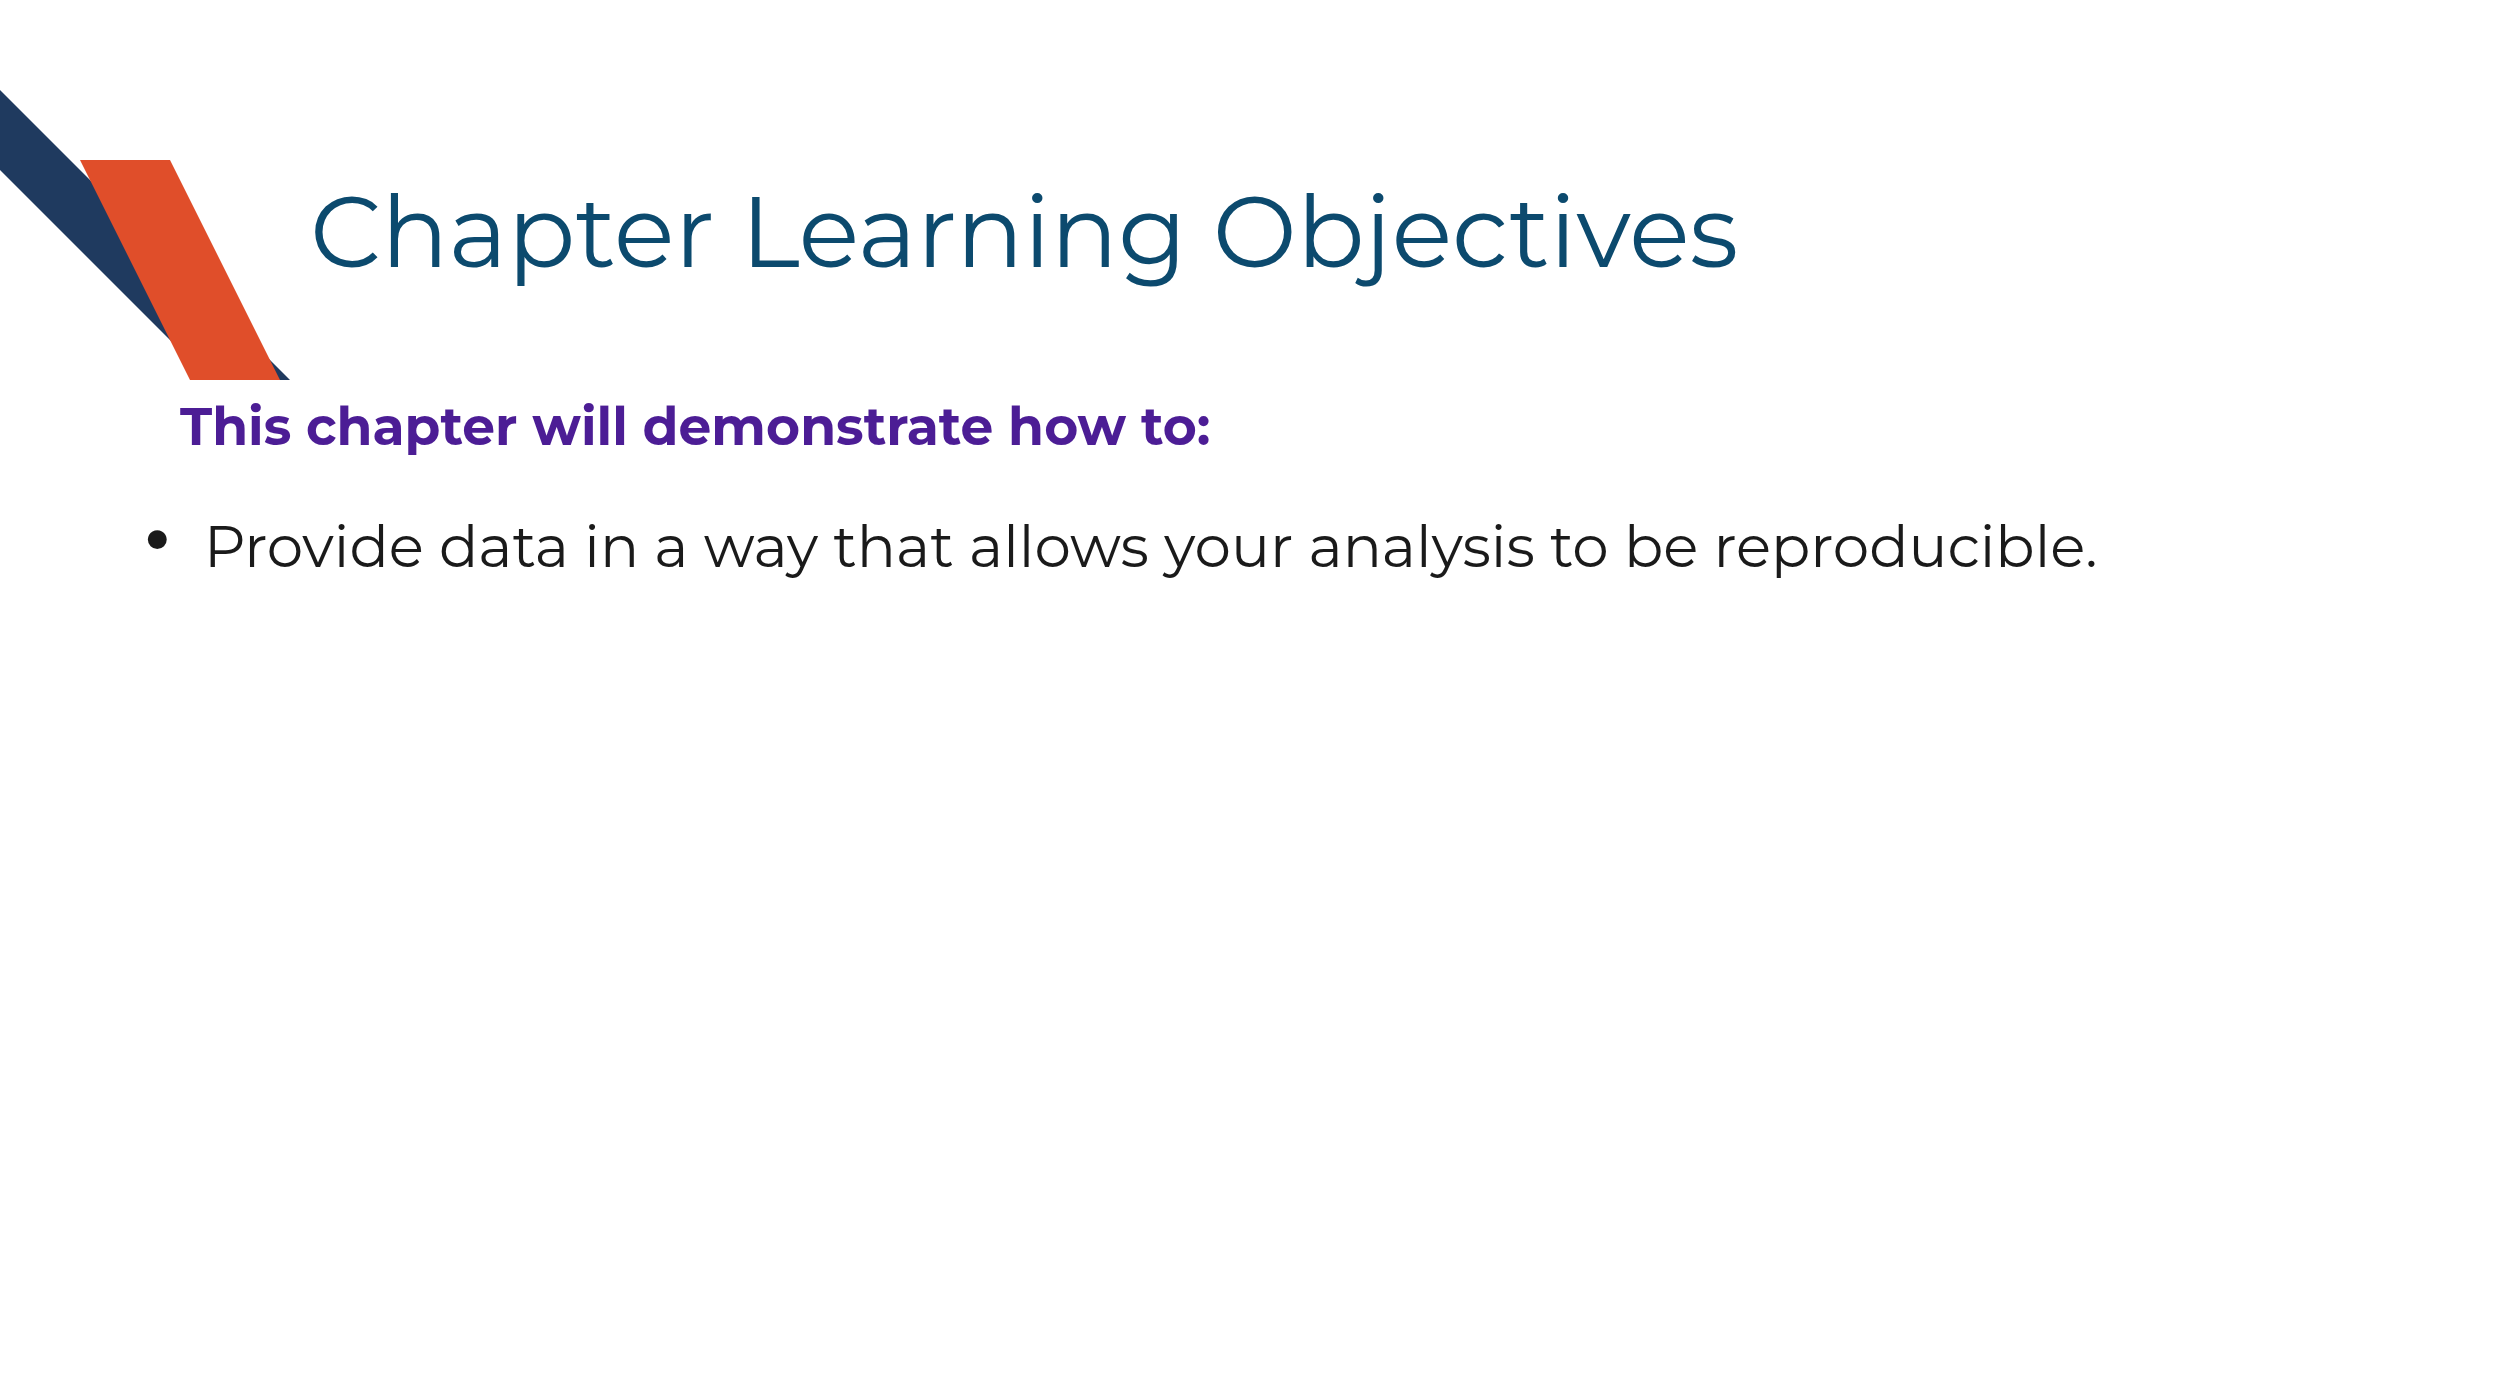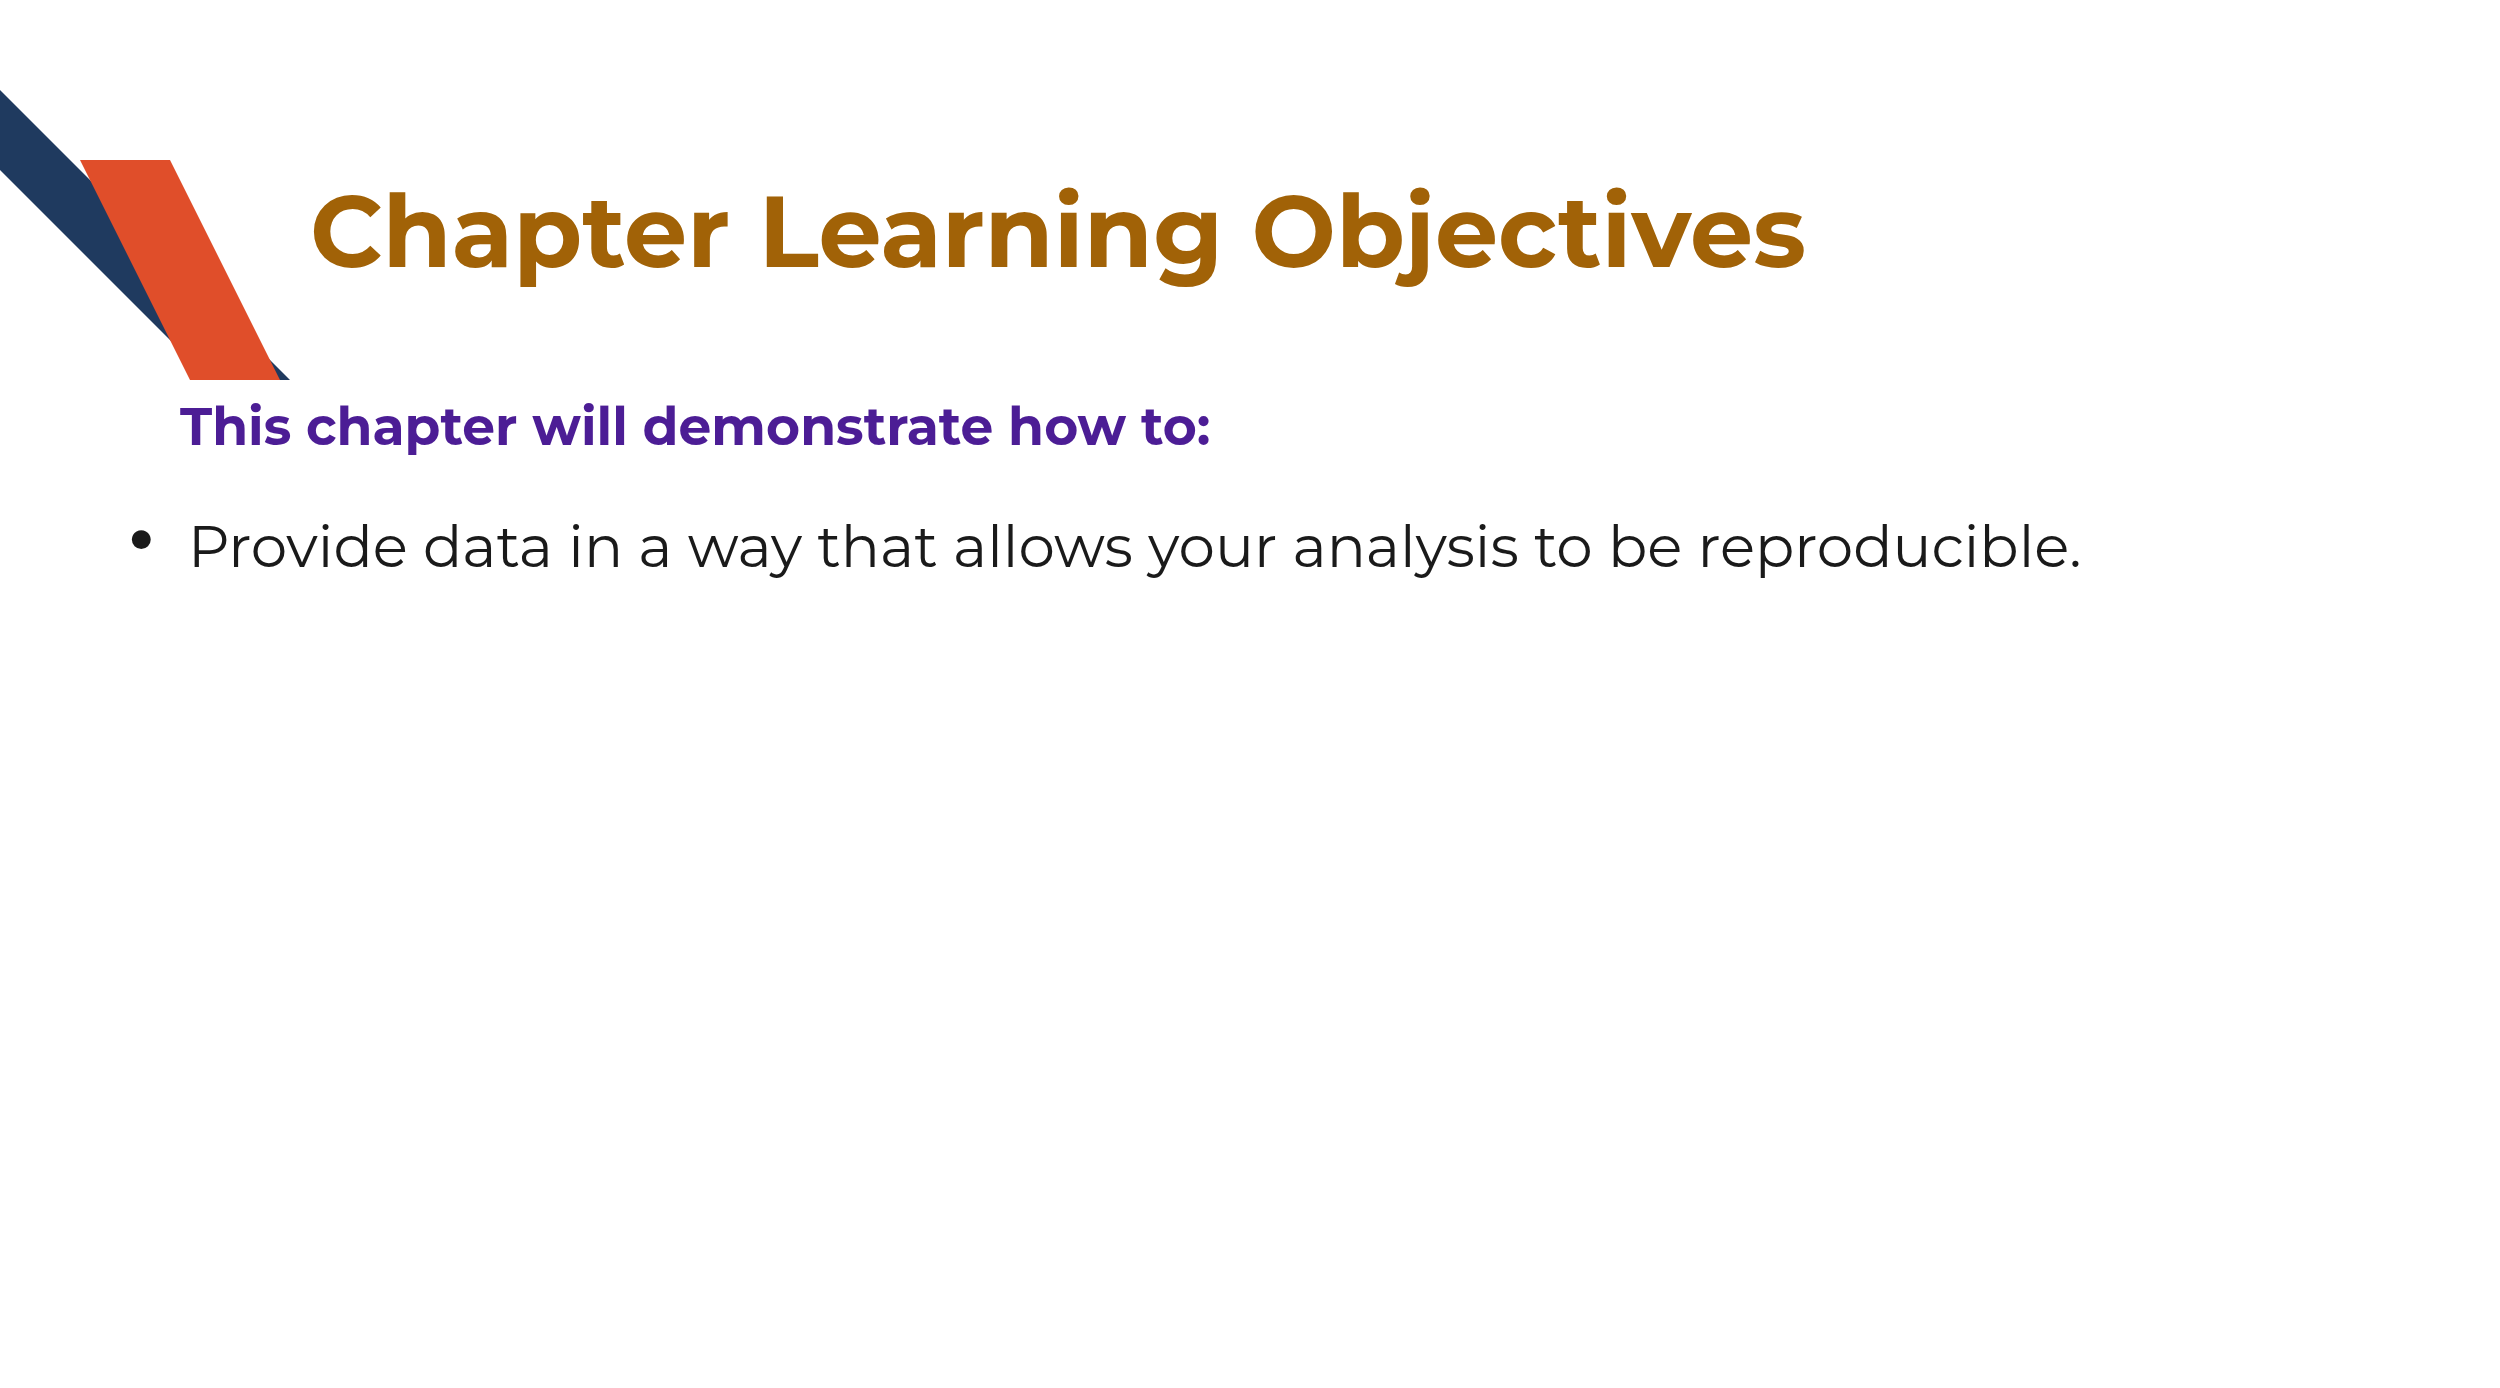--- a/index.html
+++ b/index.html
@@ -18,36 +18,36 @@
     .decor-container {
       position: absolute;
       top: 0;
       left: 0;
     }
     .title {
       position: absolute;
       top: 170px;
       left: 310px;
       font-size: 100px;
-      font-weight: 700;
-      color: #a16207;
+      font-weight: 400;
+      color: #0c4a6e;
       letter-spacing: 0px;
     }
     .subtitle {
       position: absolute;
       top: 395px;
       left: 180px;
       font-size: 52px;
       font-weight: 700;
       color: #4c1d95;
     }
     .bullets {
       position: absolute;
       top: 505px;
-      left: 128px;
+      left: 144px;
       list-style: none;
     }
     .bullets li {
       font-size: 58px;
       font-weight: 400;
       color: #1a1a1a;
       line-height: 1.45;
       margin-bottom: 100px;
       padding-left: 60px;
       position: relative;

